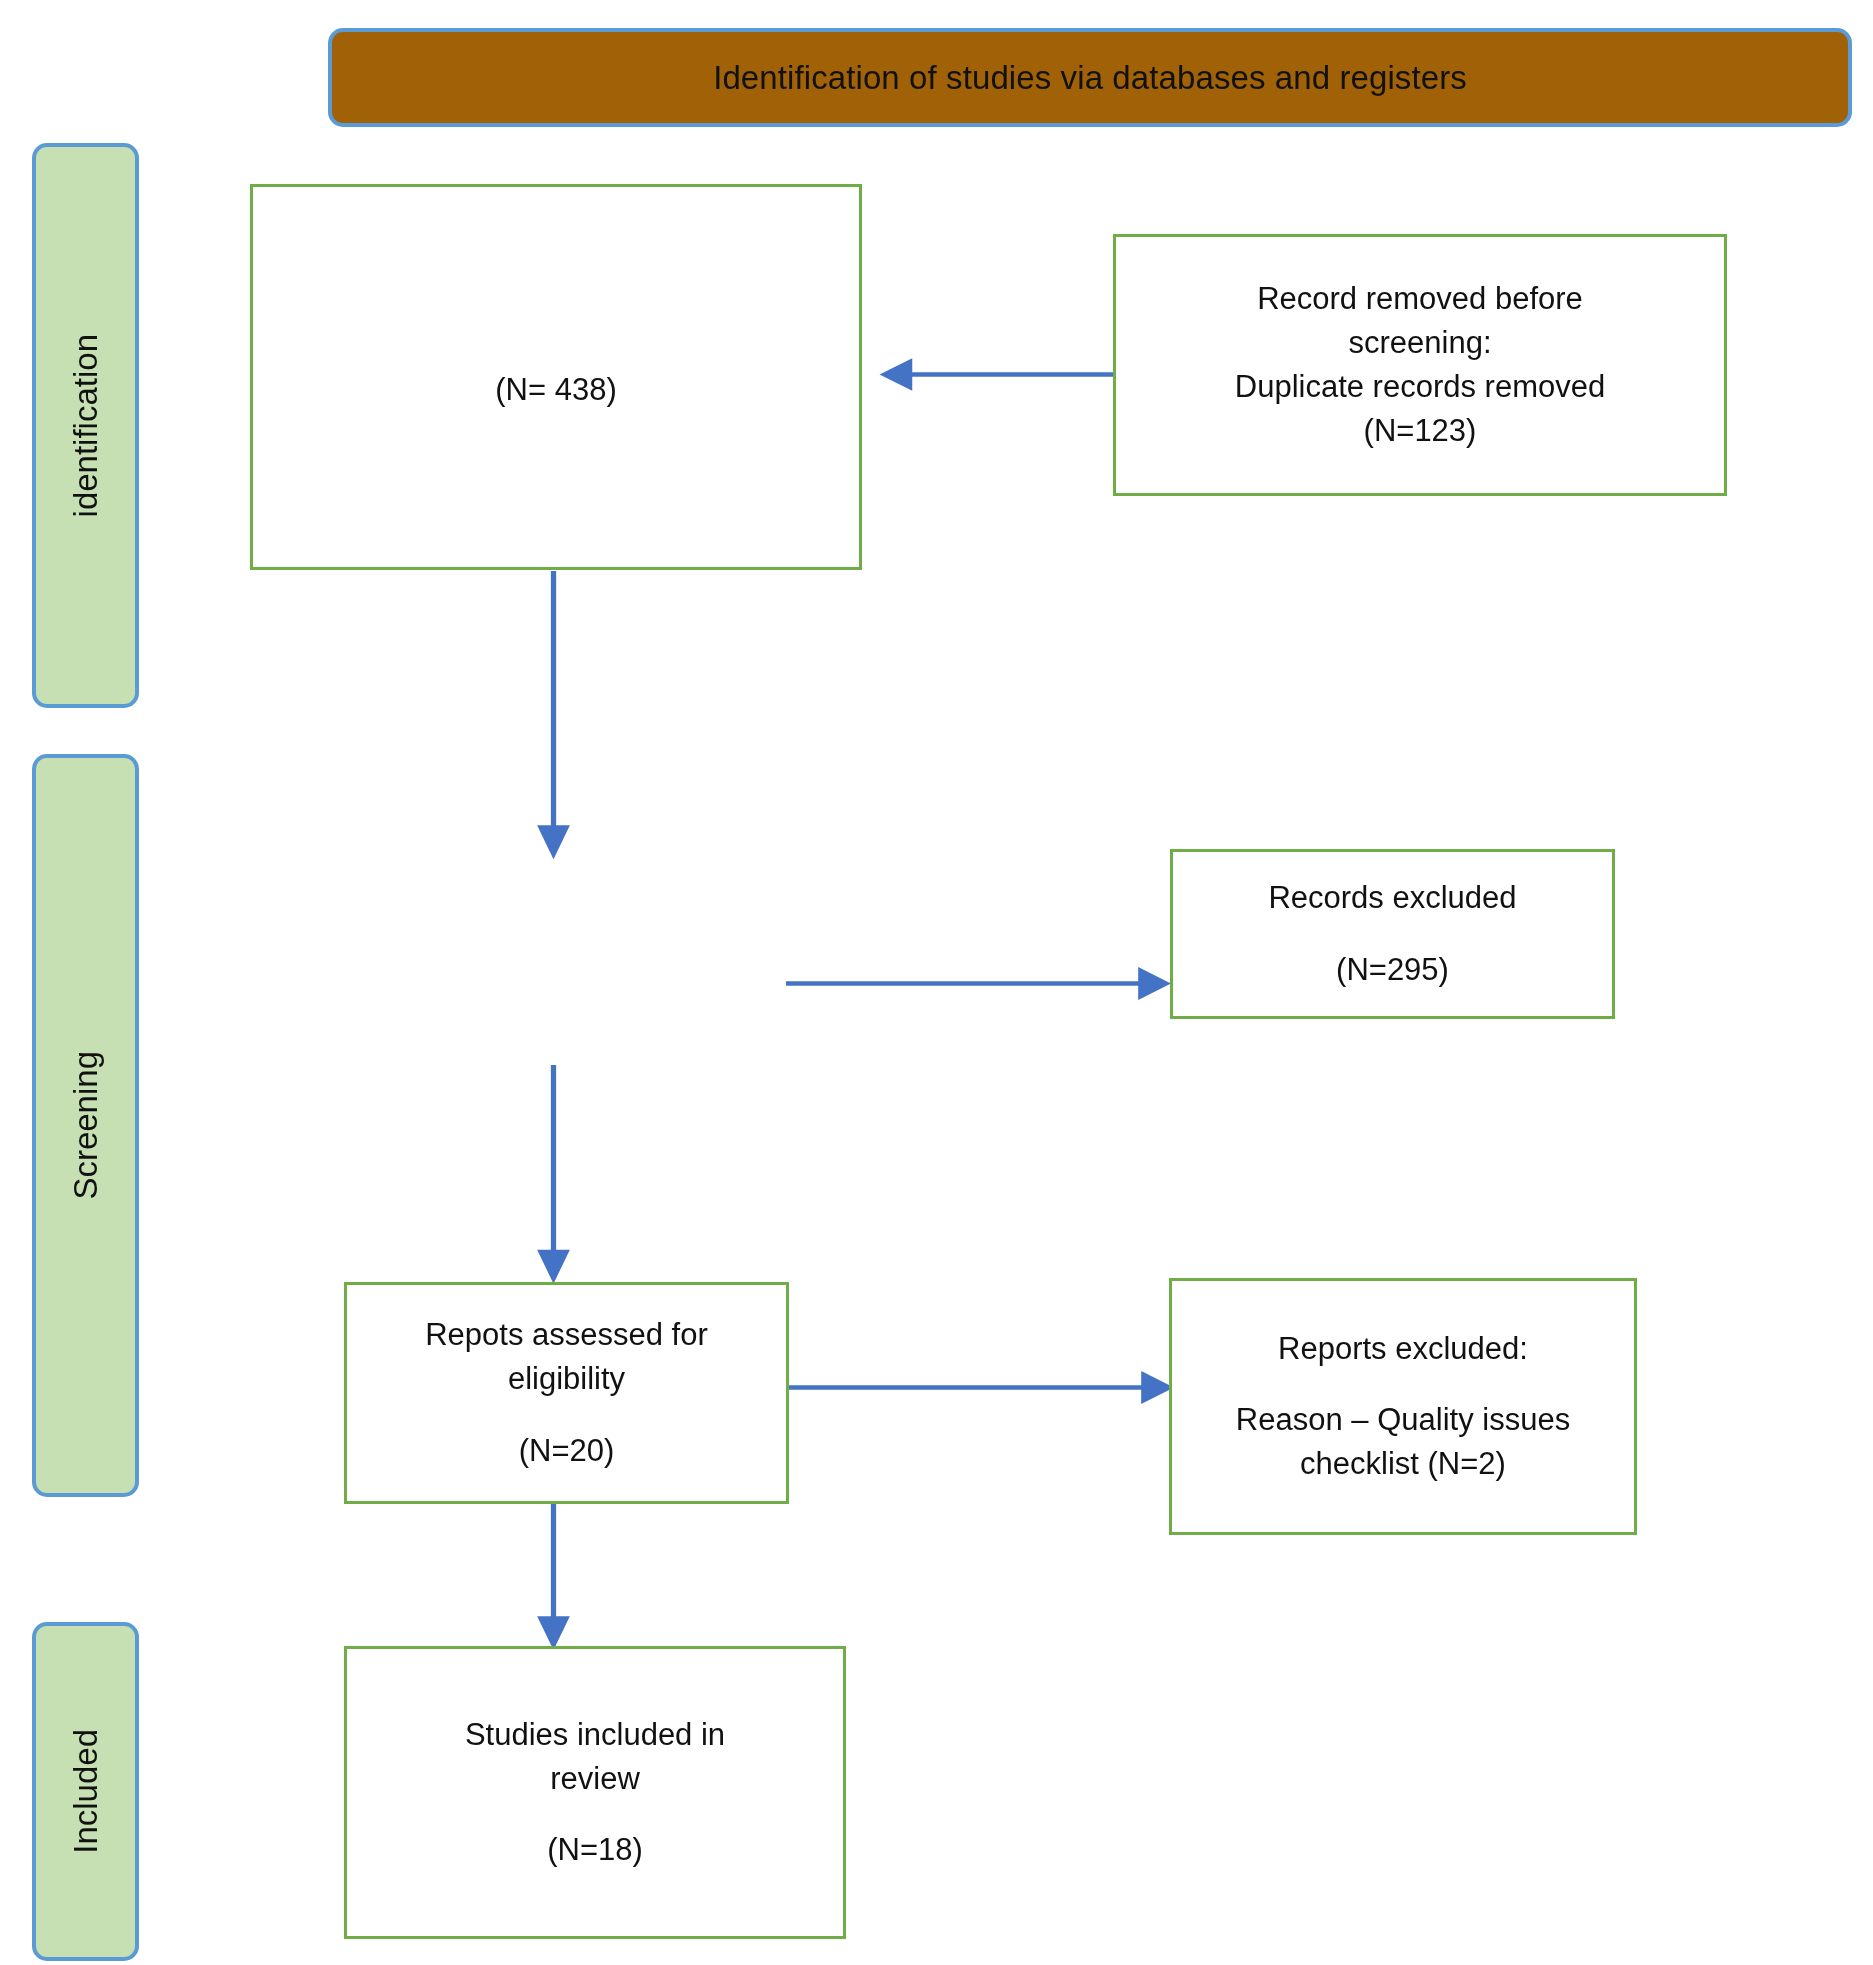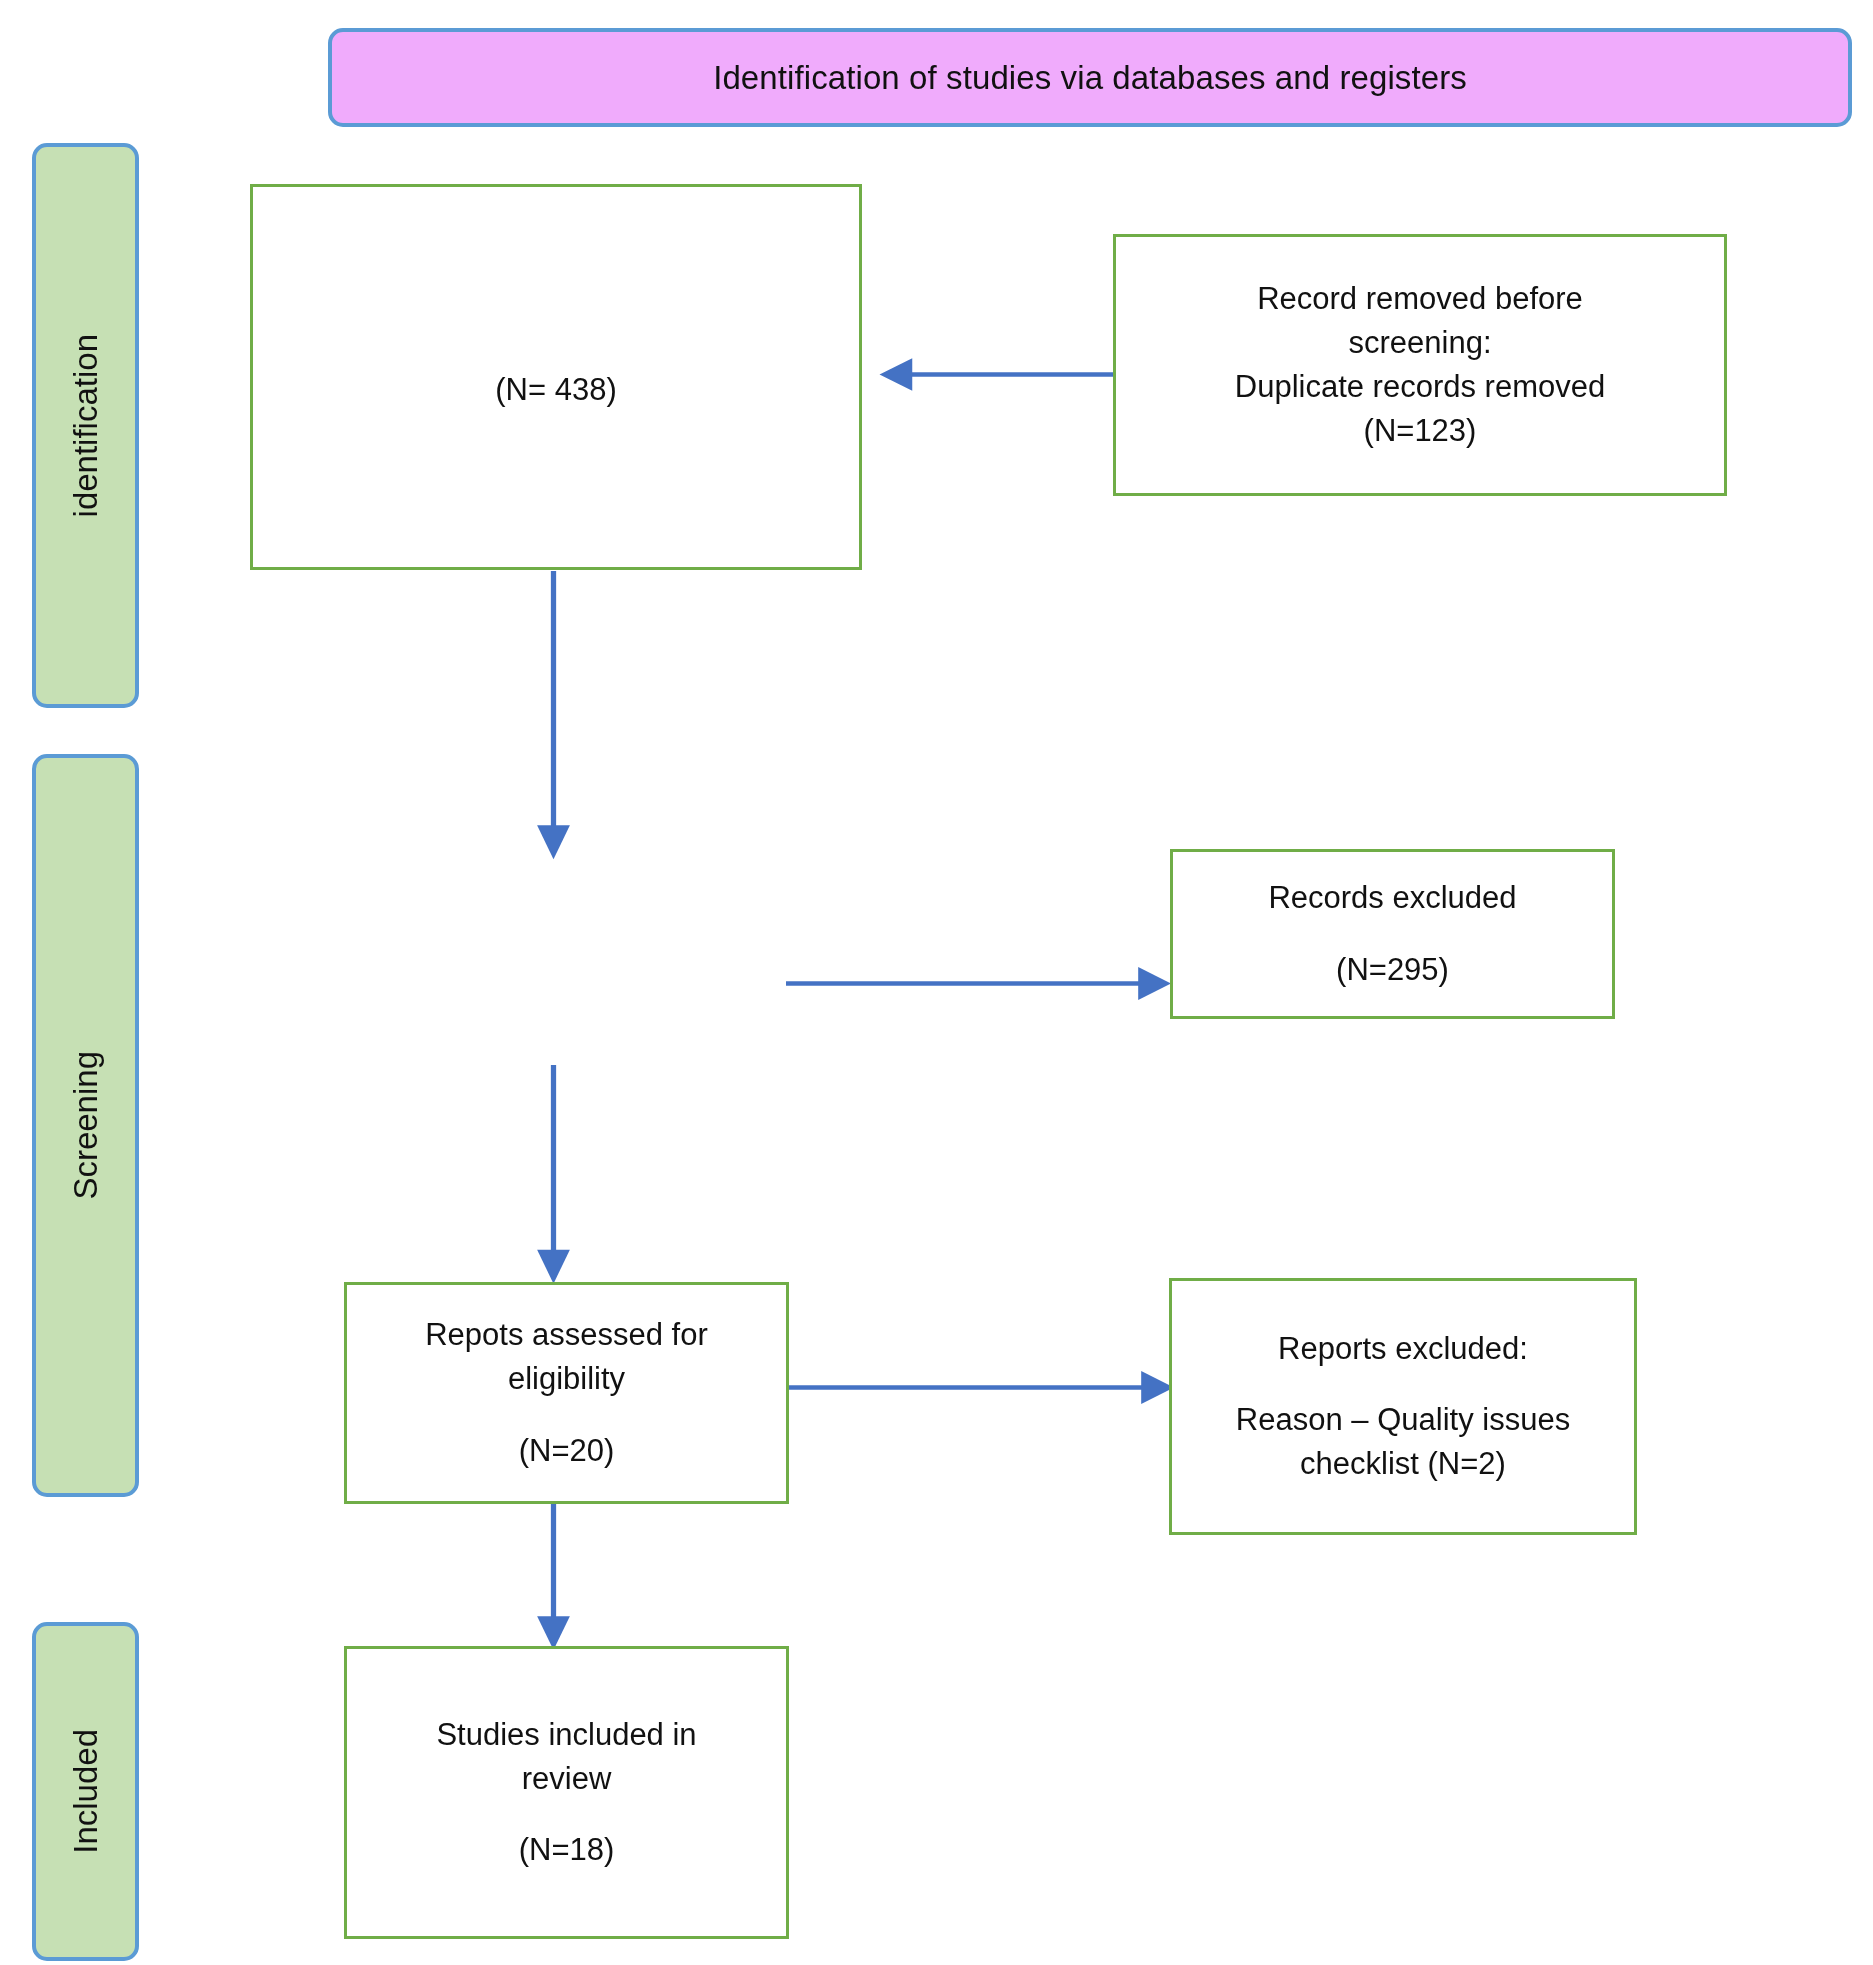--- a/index.html
+++ b/index.html
@@ -20,21 +20,21 @@
     overflow: hidden;
   }
 
   
   .banner {
     position: absolute;
     left: 328px;
     top: 28px;
     width: 1524px;
     height: 99px;
-    background: #f0abfc;
+    background: #a16207;
     border: 4.1px solid #5B9BD5;
     border-radius: 15px;
     box-sizing: border-box;
     display: flex;
     align-items: center;
     justify-content: center;
   }
   .banner-text {
     font-size: 33px;
     letter-spacing: 0.1px;
@@ -88,21 +88,21 @@
     white-space: pre-line;
   }
   .box-line.gap-above { margin-top: 27px; }
 
   #box-identified { left: 250px;  top: 184px;  width: 612px; height: 386px; }
   #box-removed    { left: 1113px; top: 234px;  width: 614px; height: 262px; }
   #box-screened   { left: 338px;  top: 856px; width: 448px;  height: 210px; }
   #box-excluded   { left: 1170px; top: 849px; width: 445px;  height: 170px; text-align: center; }
   #box-eligible   { left: 344px;  top: 1282px; width: 445px;  height: 222px; }
   #box-rep-excl   { left: 1169px; top: 1278px; width: 468px;  height: 257px; }
-  #box-included   { left: 344px;  top: 1646px; width: 445px;  height: 293px; }
+  #box-included   { left: 344px;  top: 1646px; width: 502px;  height: 293px; }
 
   
   .connector { position: absolute; }
   .connector svg { display: block; overflow: visible; }
 </style>
 </head>
 <body>
 
 <div id="diagram">
 

